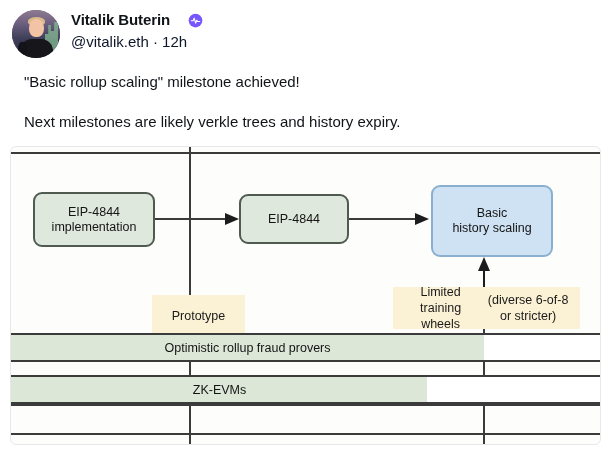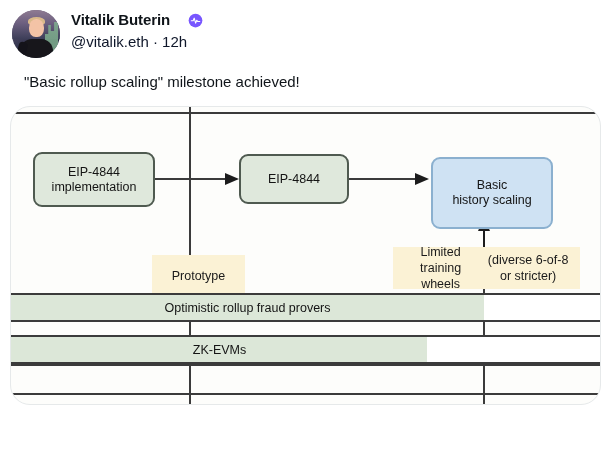--- a/index.html
+++ b/index.html
@@ -122,21 +122,21 @@
   .tweet-text p + p {
     margin-top: 20px;
   }
 
   
   .media-card {
     position: relative;
     margin: 14px 10px 0 10px;
     height: 297px;
     border: 1px solid #e6e9ea;
-    border-radius: 20px;
+    border-radius: 6px;
     background: #fdfdfb;
     overflow: hidden;
   }
   .diagram {
     position: absolute;
     inset: 0;
   }
   .diagram svg {
     display: block;
   }
@@ -225,20 +225,21 @@
           </svg>
         </span>
       </div>
       <div class="handle-row">@vitalik.eth · 12h</div>
     </div>
 
   </div>
 
   <div class="tweet-text">
     <p>"Basic rollup scaling" milestone achieved!</p>
+    <p>Next milestones are likely verkle trees and history expiry.</p>
   </div>
 </div>
 
 <div class="media-card">
   <div class="diagram">
 
     <svg width="611" height="297" viewBox="0 0 611 297">
 
       <line x1="-5" y1="6" x2="616" y2="6" stroke="#3b3b3b" stroke-width="2"></line>
 
@@ -264,21 +265,21 @@
         <span>implementation</span>
       </span>
     </div>
 
     <div class="nodebox green" style="left:228px; top:47px; width:110px; height:50px;">
       <span>
         <span>EIP-4844</span><br>
       </span>
     </div>
 
-    <div class="nodebox blue" style="left:420px; top:50px; width:122px; height:72px;">
+    <div class="nodebox blue" style="left:420px; top:38px; width:122px; height:72px;">
       <span>
         <span>Basic</span><br>
         <span>history scaling</span>
       </span>
     </div>
 
     <div class="tag" style="left:141px; top:148px; width:93px; height:41px;">
       <span>Prototype</span>
     </div>
 

